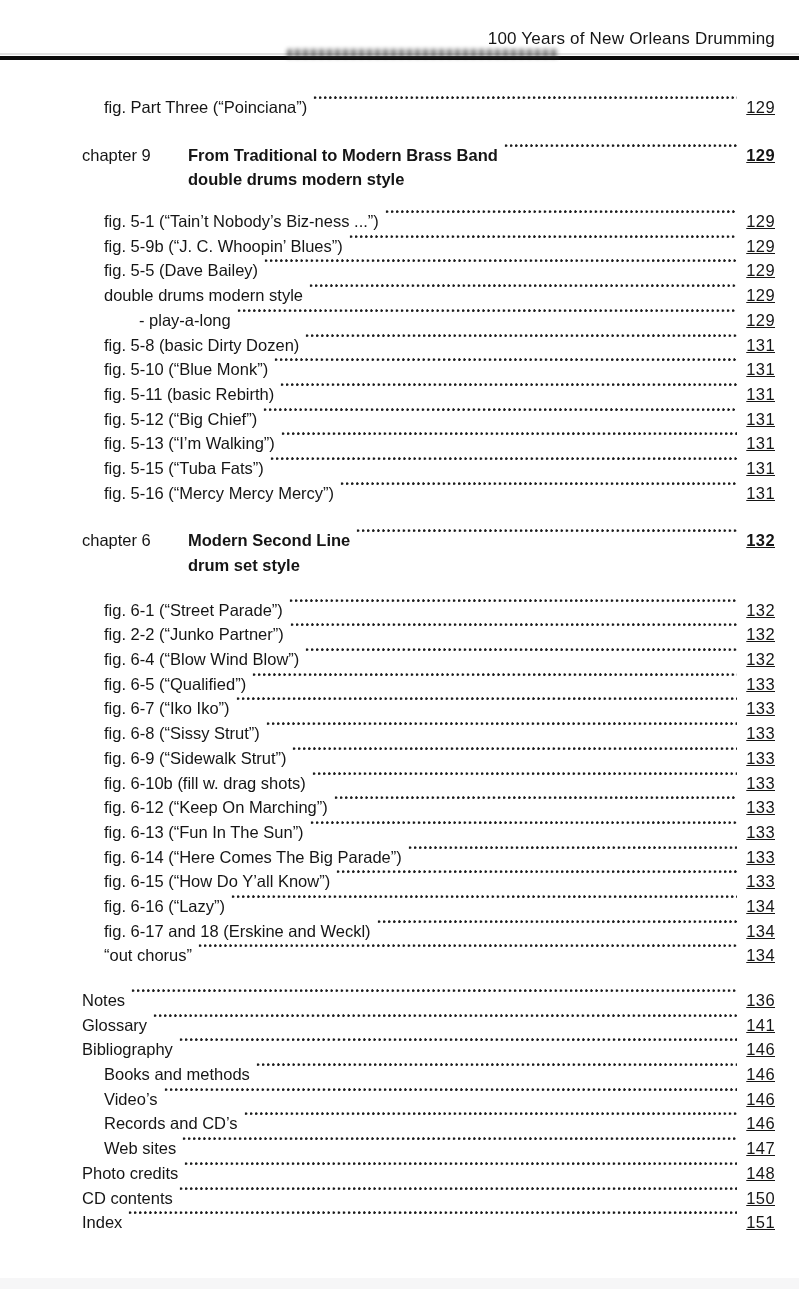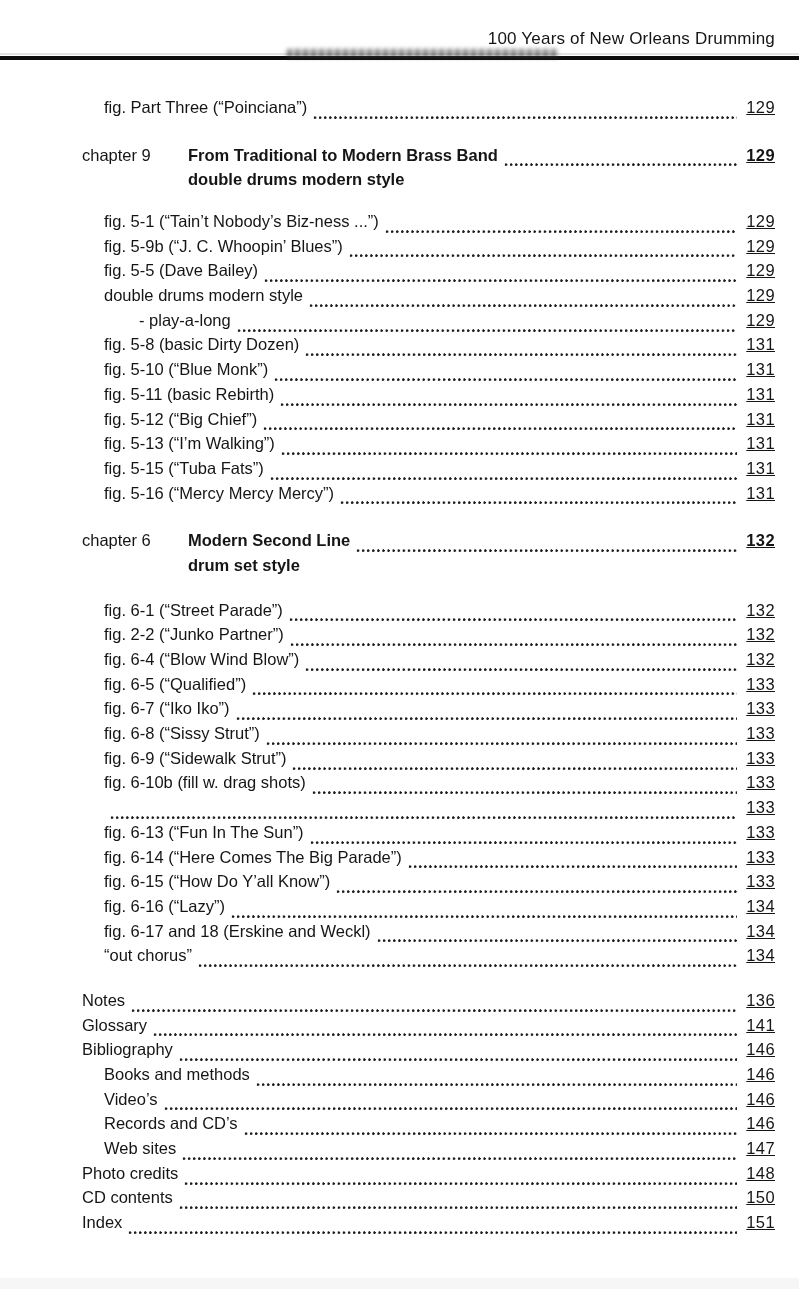--- a/index.html
+++ b/index.html
@@ -41,21 +41,21 @@
     filter: blur(2px);
     border-radius: 2px;
     opacity: .85;
   }
   .content {
     position: absolute;
     top: 95px; left: 82px; right: 24px;
   }
   .row {
     display: flex;
-    align-items: flex-end;
+    align-items: flex-start;
     height: 24.7px;
     font-size: 16.5px;
     line-height: 24.7px;
     white-space: nowrap;
   }
   .indent-1 { padding-left: 22px; }
   .indent-2 { padding-left: 57px; }
   .dots {
     flex: 1 1 auto;
     height: 5px;
@@ -215,20 +215,21 @@
           <span class="label">fig. 6-9 (“Sidewalk Strut”)</span>
           <span class="dots"></span>
           <span class="page">133</span>
         </div>
         <div class="row entry indent-1">
           <span class="label">fig. 6-10b (fill w. drag shots)</span>
           <span class="dots"></span>
           <span class="page">133</span>
         </div>
         <div class="row entry indent-1">
+          <span class="label">fig. 6-12 (“Keep On Marching”)</span>
           <span class="dots"></span>
           <span class="page">133</span>
         </div>
         <div class="row entry indent-1">
           <span class="label">fig. 6-13 (“Fun In The Sun”)</span>
           <span class="dots"></span>
           <span class="page">133</span>
         </div>
         <div class="row entry indent-1">
           <span class="label">fig. 6-14 (“Here Comes The Big Parade”)</span>

